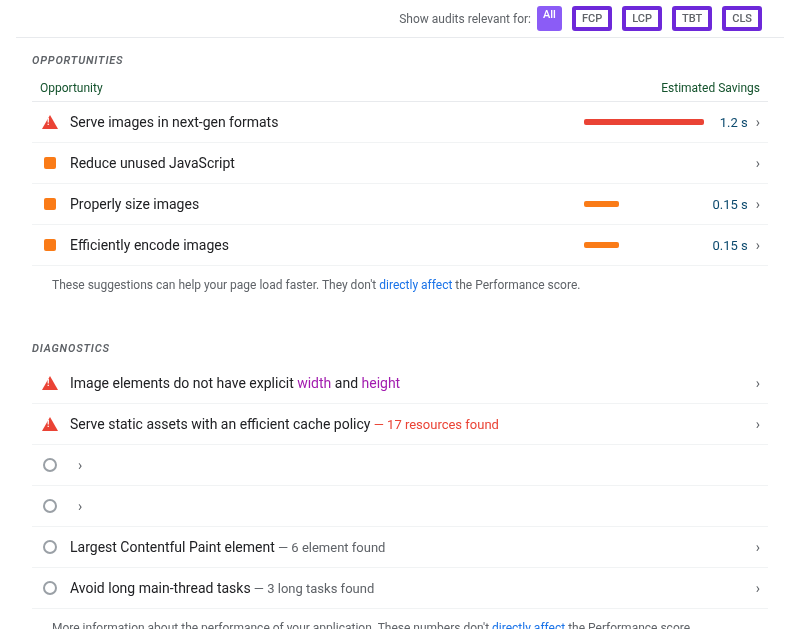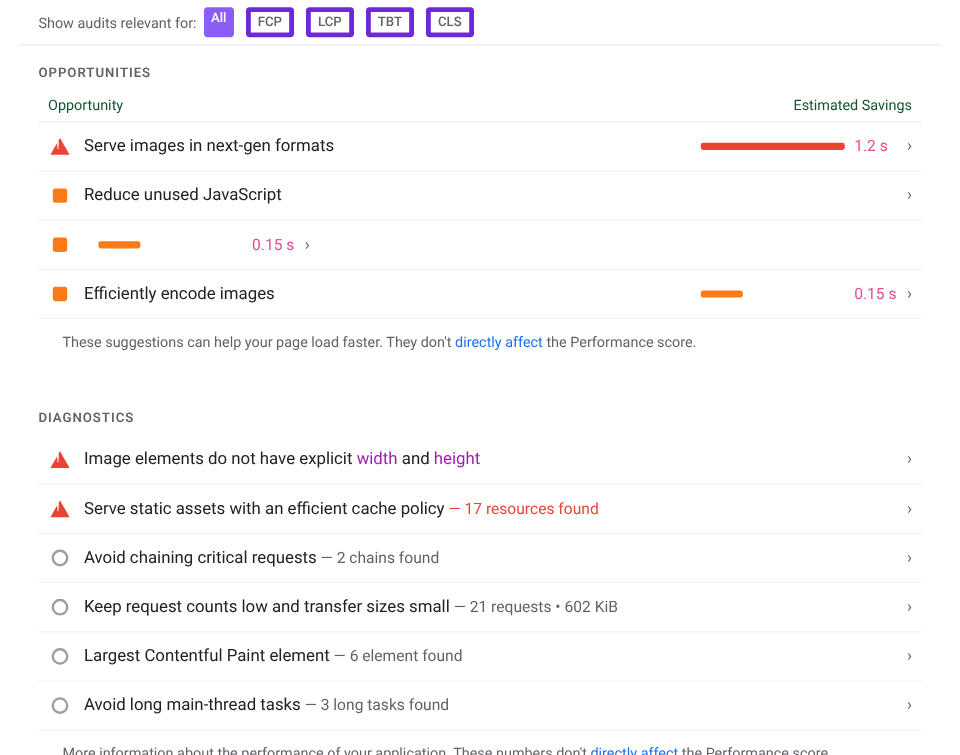--- a/index.html
+++ b/index.html
@@ -12,21 +12,21 @@
     }
     .page-wrapper {
       max-width: 800px;
       margin: 0 auto;
       padding: 0 16px;
     }
 
     
     .top-bar {
       display: flex;
-      justify-content: flex-start;
+      justify-content: flex-end;
       align-items: center;
       padding: 6px 16px;
       border-bottom: 1px solid #e8eaed;
       font-size: 12px;
       color: #5f6368;
     }
     .top-bar span { margin-right: 6px; }
     .top-bar-badges { display: flex; gap: 4px; }
     .badge {
       padding: 2px 6px;
@@ -42,20 +42,21 @@
     .section {
       padding: 16px 16px 0 16px;
     }
     .section-title {
       font-size: 11px;
       font-weight: 600;
       letter-spacing: 0.8px;
       color: #5f6368;
       text-transform: uppercase;
       margin-bottom: 8px;
+      font-style: italic;
     }
     .audit-table-header {
       display: flex;
       justify-content: space-between;
       padding: 6px 8px;
       font-size: 12px;
       color: #14532d;
       border-bottom: 1px solid #e8eaed;
     }
     .audit-row {
@@ -123,23 +124,24 @@
       width: 120px;
       display: flex;
       align-items: center;
     }
     .savings-bar {
       height: 6px;
       border-radius: 2px;
     }
     .savings-value {
       font-size: 13px;
-      color: #ec4899;
+      color: #0c4a6e;
       white-space: nowrap;
       min-width: 36px;
+      text-align: right;
     }
     .chevron {
       color: #5f6368;
       font-size: 14px;
       margin-left: 8px;
       cursor: pointer;
     }
     .audit-subtext {
       color: #5f6368;
       font-size: 13px;
@@ -207,20 +209,23 @@
       <div class="audit-label">
         <span>Reduce unused JavaScript</span>
       </div>
       <span class="chevron">›</span>
     </div>
 
     <div class="audit-row">
       <div class="audit-icon">
         <div class="icon-square-orange"></div>
       </div>
+      <div class="audit-label">
+        <span>Properly size images</span>
+      </div>
       <div class="audit-savings">
         <div class="savings-bar-container">
           <div class="savings-bar" style="width:35px; background:#fa7b17;"></div>
         </div>
         <span class="savings-value">0.15 s</span>
       </div>
       <span class="chevron">›</span>
     </div>
 
     <div class="audit-row">
@@ -266,32 +271,26 @@
       <div class="audit-label">
         <span>Serve static assets with an efficient cache policy</span><span class="audit-subtext red-text" style="color:#ea4335;"> — 17 resources found</span>
       </div>
       <span class="chevron">›</span>
     </div>
 
     <div class="audit-row">
       <div class="audit-icon">
         <div class="icon-circle-gray"></div>
       </div>
-      <div class="audit-label">
-        <span>Avoid chaining critical requests</span><span class="audit-subtext"> — 2 chains found</span>
-      </div>
       <span class="chevron">›</span>
     </div>
 
     <div class="audit-row">
       <div class="audit-icon">
         <div class="icon-circle-gray"></div>
-      </div>
-      <div class="audit-label">
-        <span>Keep request counts low and transfer sizes small</span><span class="audit-subtext"> — 21 requests • 602 KiB</span>
       </div>
       <span class="chevron">›</span>
     </div>
 
     <div class="audit-row">
       <div class="audit-icon">
         <div class="icon-circle-gray"></div>
       </div>
       <div class="audit-label">
         <span>Largest Contentful Paint element</span><span class="audit-subtext"> — 6 element found</span>

